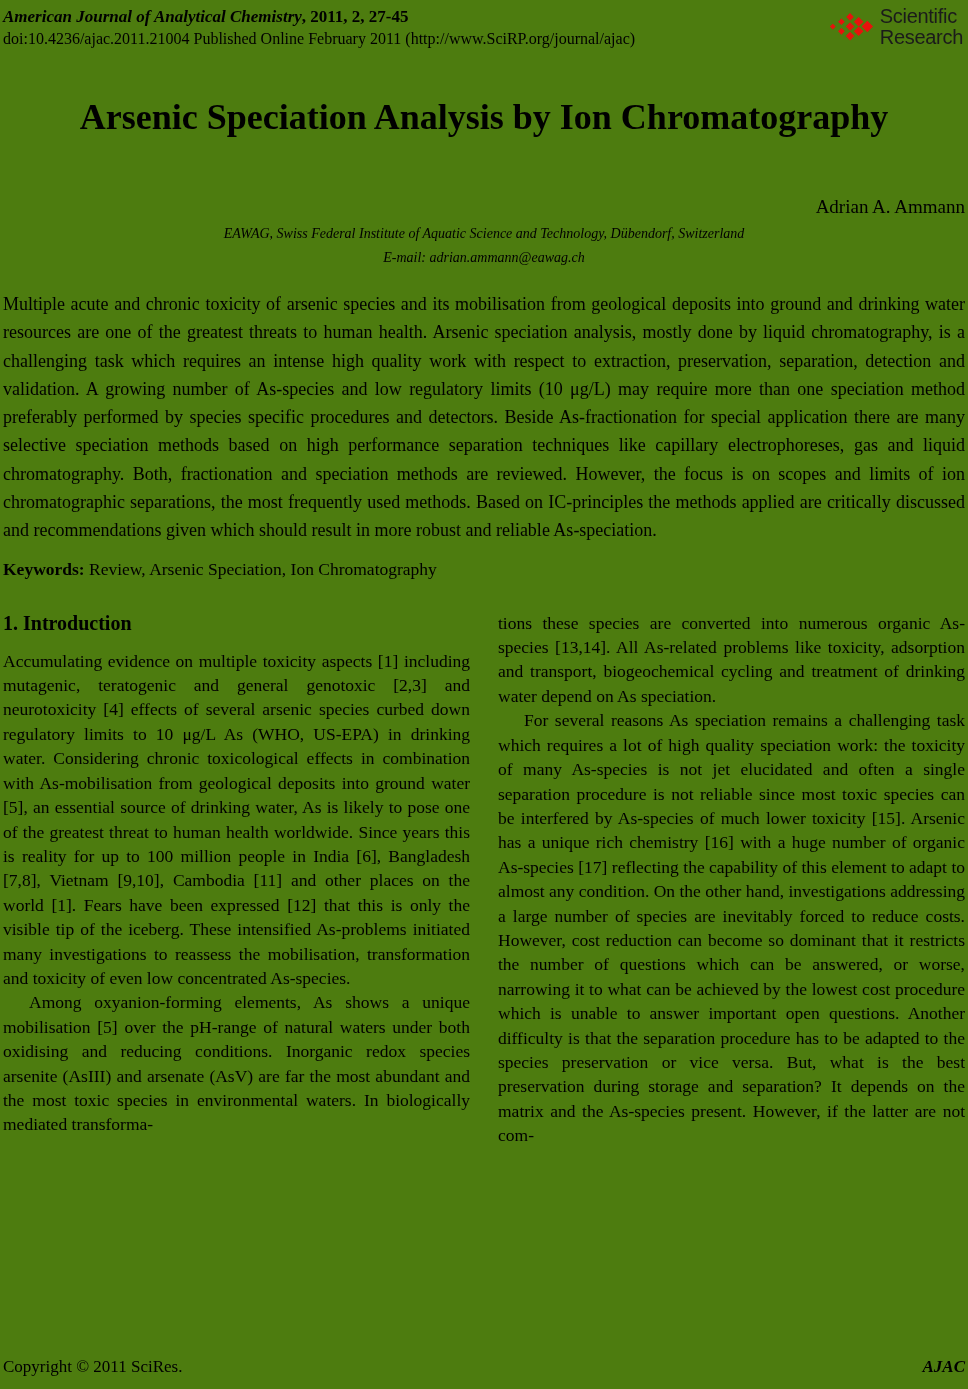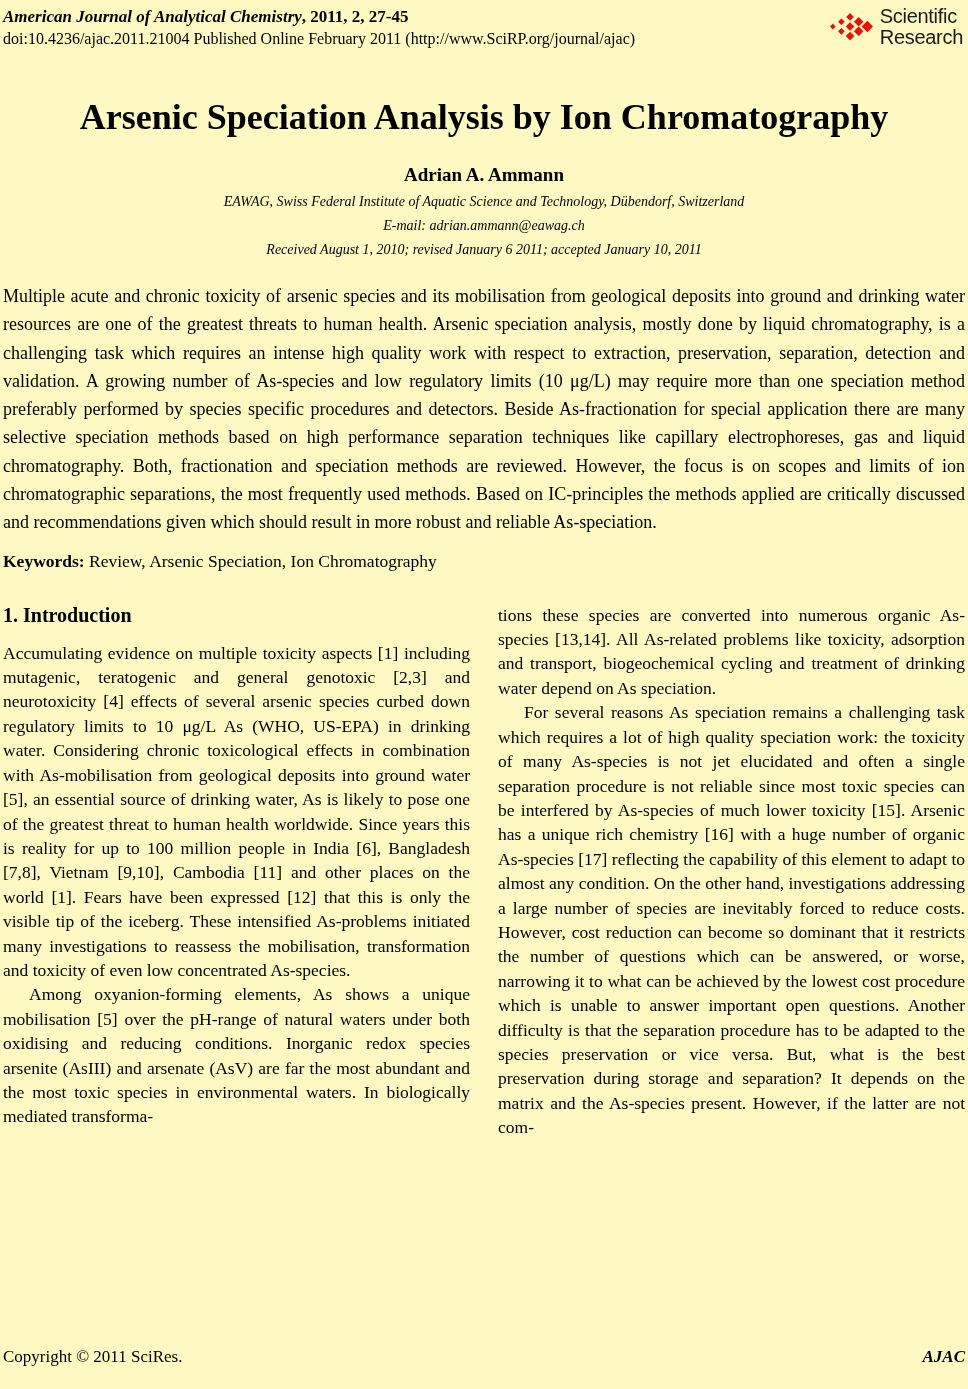--- a/index.html
+++ b/index.html
@@ -3,21 +3,21 @@
 <meta charset="utf-8">
 <style>
   html, body { margin: 0; padding: 0; background: #ffffff; }
   .page {
     position: relative;
     width: 968px;
     height: 1389px;
     margin: 0 auto;
     box-sizing: border-box;
     padding: 6px 3px 0 3px;
-    background: #fef9c3;
+    background: #4d7c0f;
     color: #000;
     font-family: "Liberation Serif", serif;
     overflow: hidden;
   }
 
   
   .hdr { position: relative; }
   .journal-line { font-size: 17px; line-height: 22px; }
   .journal-title { font-weight: bold; font-style: italic; }
   .journal-issue { font-weight: bold; }
@@ -37,23 +37,23 @@
 
   
   .title {
     margin-top: 46px;
     text-align: center;
     font-weight: bold;
     font-size: 36px;
     line-height: 43px;
   }
   .author {
-    margin-top: 24px;
-    text-align: center;
-    font-weight: bold;
+    margin-top: 56px;
+    text-align: right;
+    font-weight: normal;
     font-size: 19px;
     line-height: 23px;
   }
   .affil-block {
     margin-top: 4px;
     text-align: center;
     font-style: italic;
     font-size: 14px;
     line-height: 24px;
   }
@@ -90,21 +90,21 @@
     line-height: 24.4px;
     text-align: justify;
   }
   .intro-heading { margin: 0 0 14px 0; }
   .col p { margin: 0; }
   .col p.indent { text-indent: 26px; }
 
   
   .footer {
     position: absolute;
-    left: 3px; right: 3px; bottom: 22px;
+    left: 3px; right: 3px; bottom: 12px;
     display: flex;
     justify-content: space-between;
     font-size: 17px;
   }
   .footer .abbrev { font-weight: bold; font-style: italic; }
 </style>
 </head>
 <body>
 
 <div class="page">
@@ -139,21 +139,20 @@
   </div>
 
   <div class="title">
     <span>Arsenic Speciation Analysis by Ion Chromatography</span><br>
   </div>
 
   <div class="author">Adrian A. Ammann</div>
   <div class="affil-block">
     <div>EAWAG, Swiss Federal Institute of Aquatic Science and Technology, Dübendorf, Switzerland</div>
     <div>E-mail: adrian.ammann@eawag.ch</div>
-    <div>Received August 1, 2010; revised January 6 2011; accepted January 10, 2011</div>
   </div>
 
   <div class="abstract-text">Multiple acute and chronic toxicity of arsenic species and its mobilisation from geological deposits into ground and drinking water resources are one of the greatest threats to human health. Arsenic speciation analysis, mostly done by liquid chromatography, is a challenging task which requires an intense high quality work with respect to extraction, preservation, separation, detection and validation. A growing number of As-species and low regulatory limits (10 μg/L) may require more than one speciation method preferably performed by species specific procedures and detectors. Beside As-fractionation for special application there are many selective speciation methods based on high performance separation techniques like capillary electrophoreses, gas and liquid chromatography. Both, fractionation and speciation methods are reviewed. However, the focus is on scopes and limits of ion chromatographic separations, the most frequently used methods. Based on IC-principles the methods applied are critically discussed and recommendations given which should result in more robust and reliable As-speciation.</div>
 
   <div class="keywords">
     <span class="kw-label">Keywords:</span><span> Review, Arsenic Speciation, Ion Chromatography</span>
   </div>
 
   <div class="columns">
     <div class="col">

